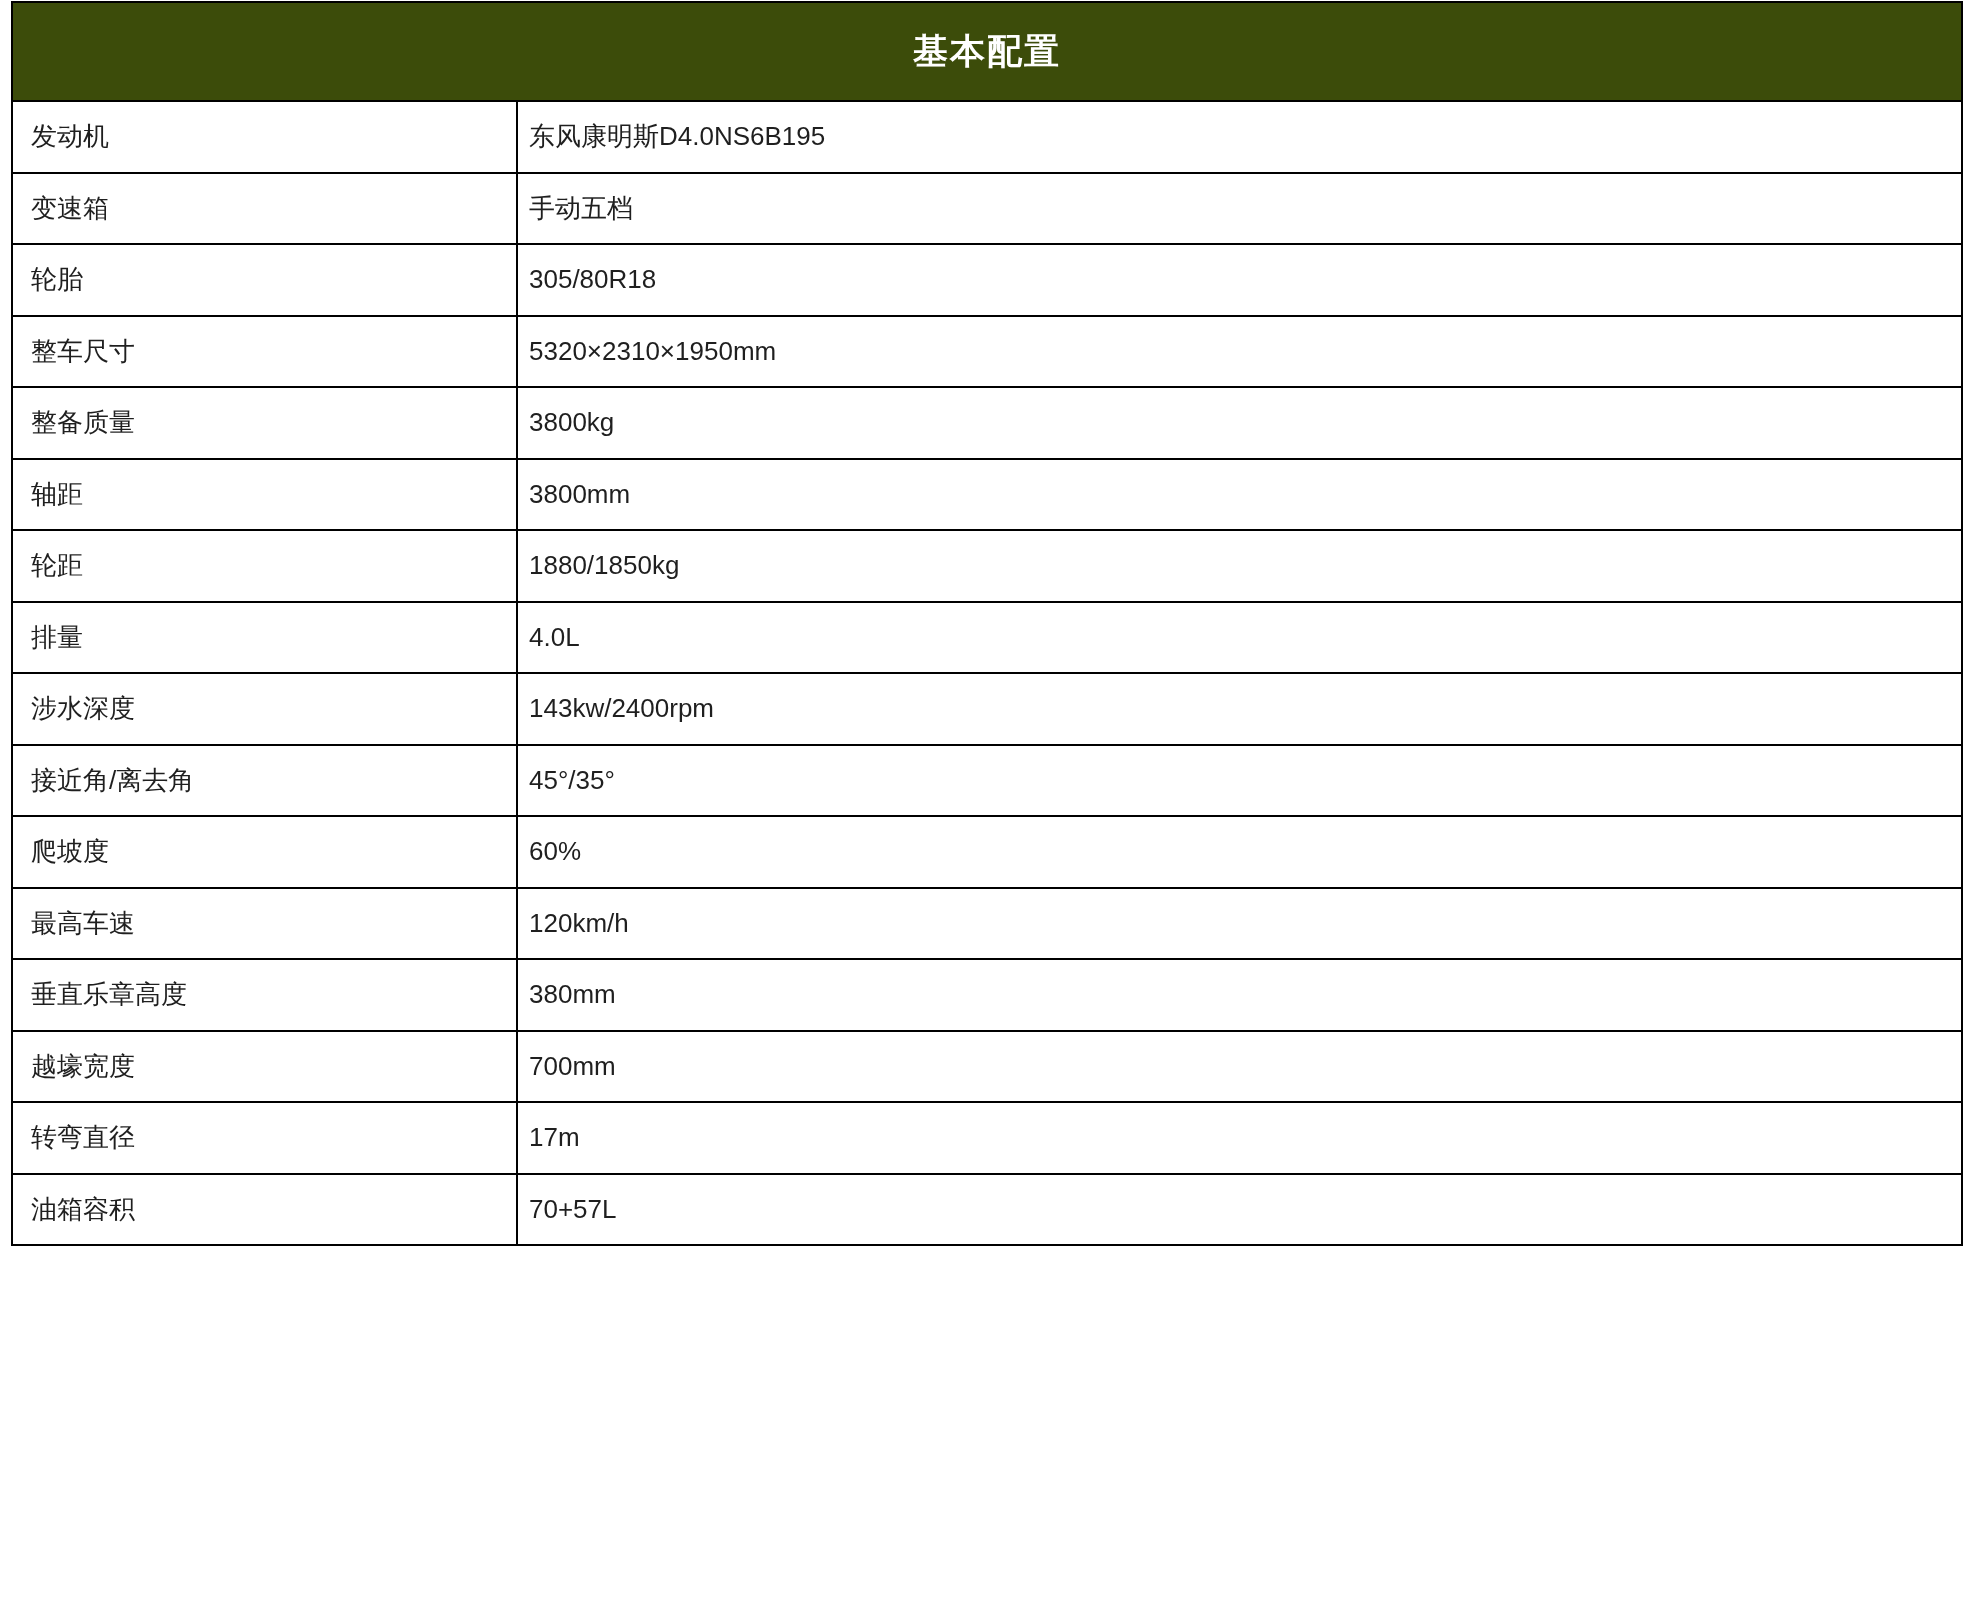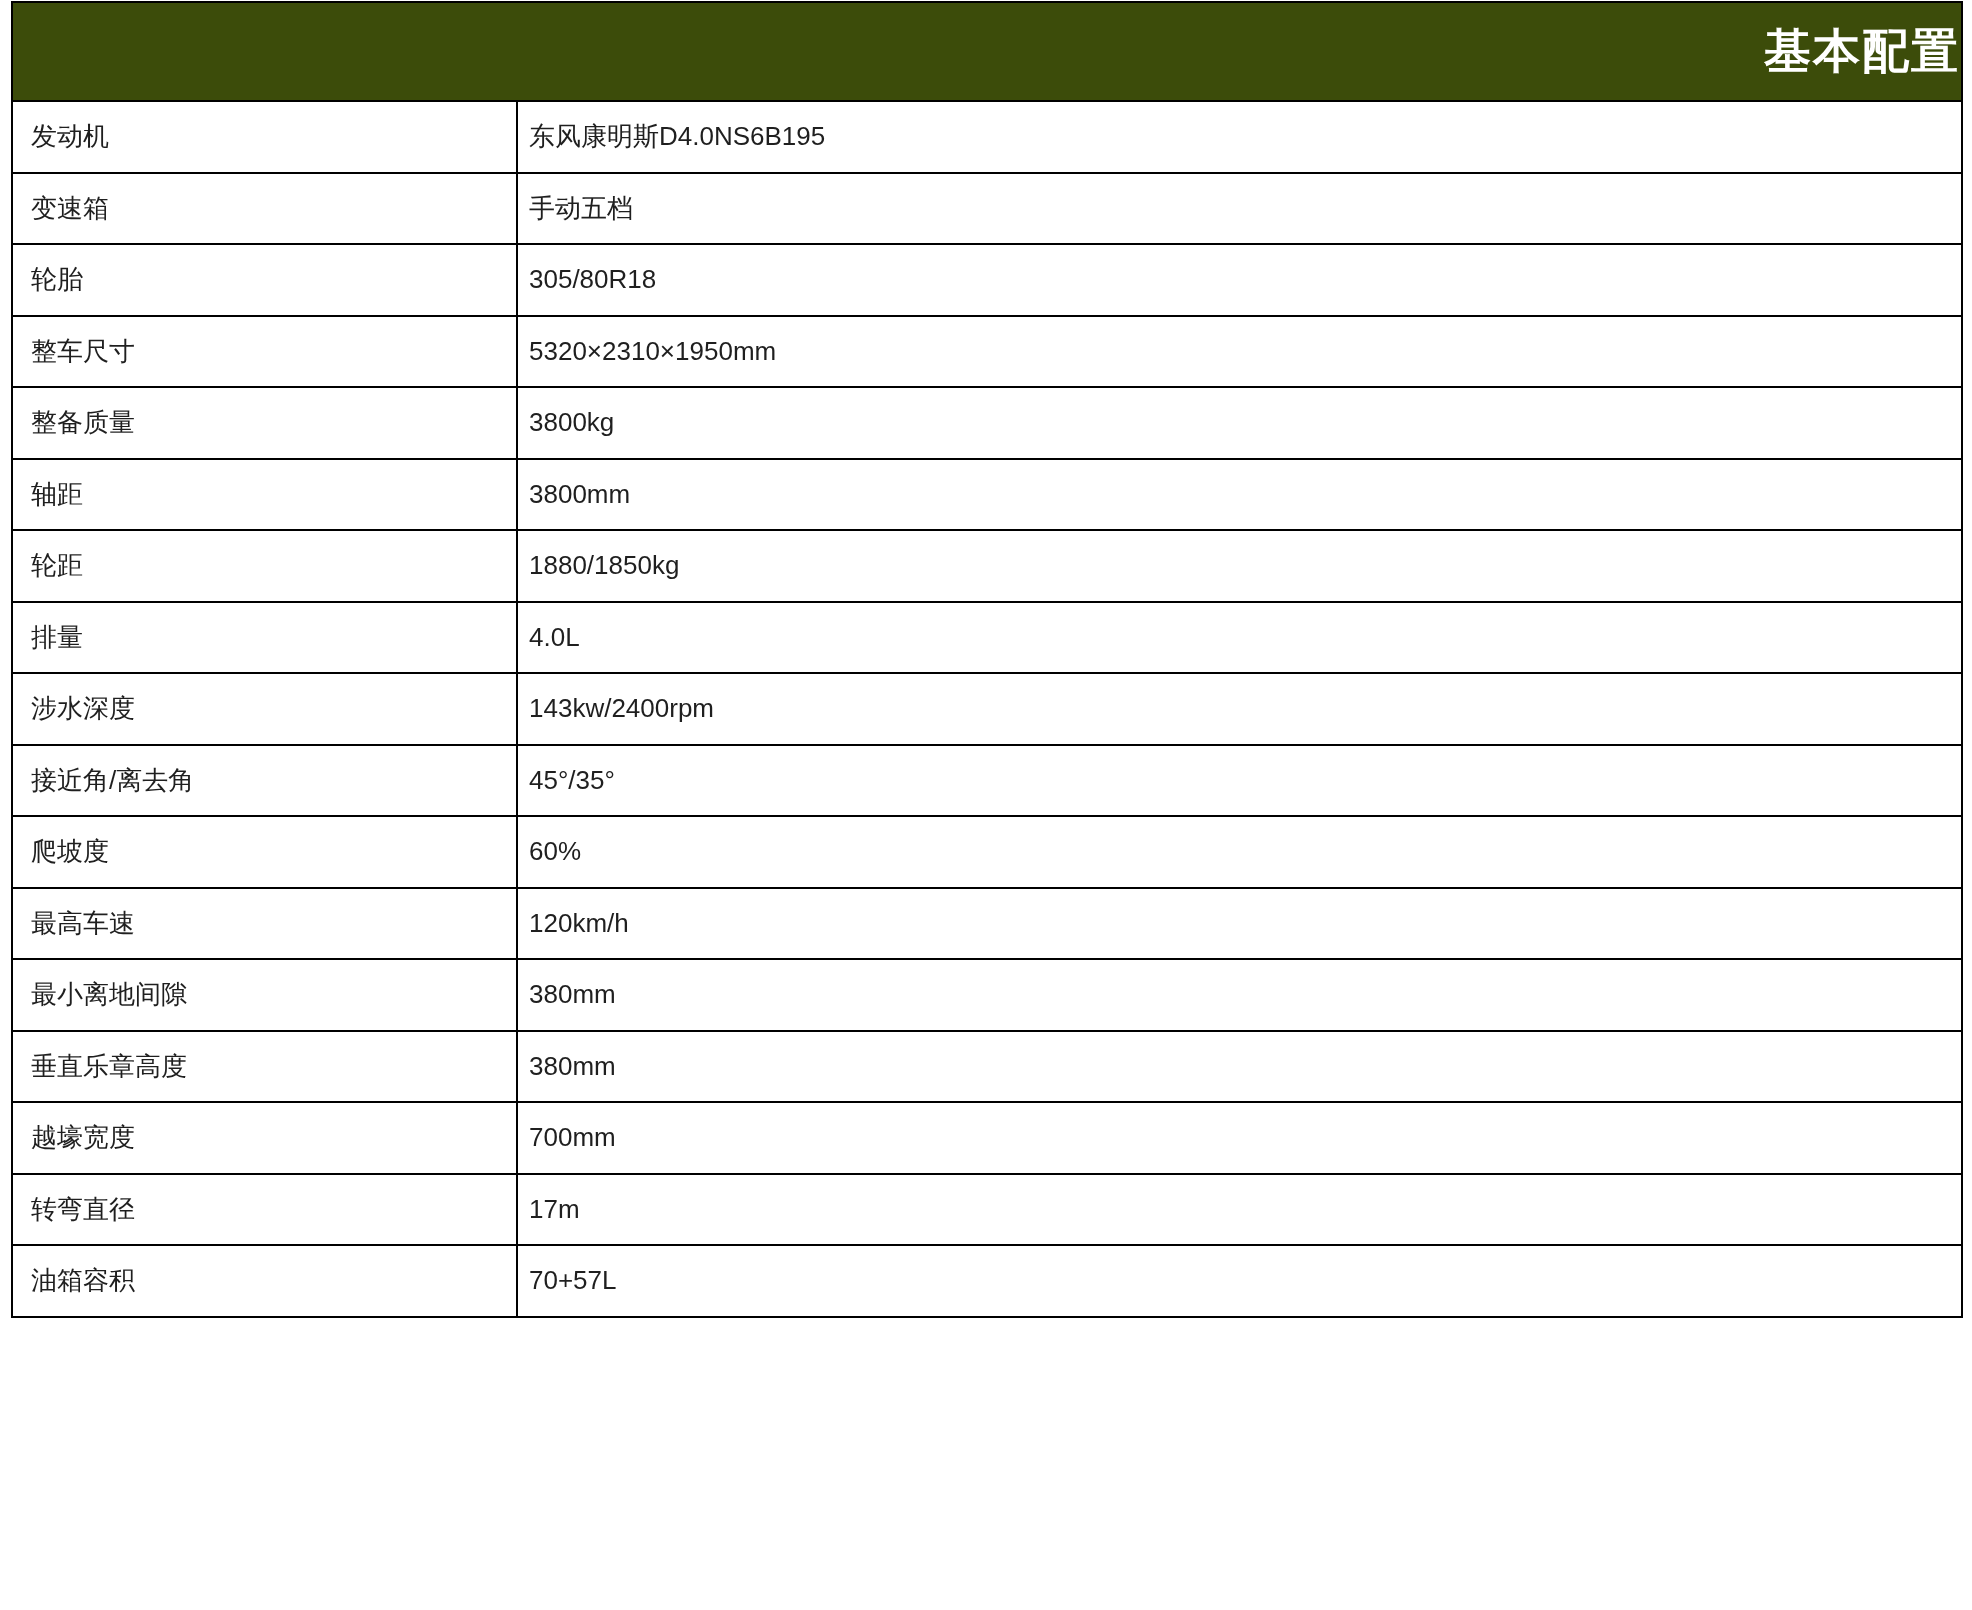--- a/index.html
+++ b/index.html
@@ -22,23 +22,23 @@
     left: 11px;
     top: 1px;
     width: 1952px;
     border-collapse: collapse;
     table-layout: fixed;
   }
   table.spec-table th.title-cell {
     height: 95px;
     background: var(--header-bg, #3c4c0a);
     color: var(--header-fg, #ffffff);
-    font-size: 47px;
+    font-size: 35px;
     font-weight: bold;
-    text-align: right;
+    text-align: center;
     vertical-align: middle;
     letter-spacing: 2px;
     border: 2px solid #000000;
   }
   table.spec-table td {
     border: 2px solid var(--border-color, #000000);
     height: 67.5px;
     vertical-align: middle;
     font-size: 26px;
     color: var(--cell-fg, #1f1f1f);
@@ -125,24 +125,20 @@
   <tr>
     <td class="label">爬坡度</td>
     <td class="value">60%</td>
   </tr>
 
   <tr>
     <td class="label">最高车速</td>
     <td class="value">120km/h</td>
   </tr>
 
-  <tr>
-    <td class="label">最小离地间隙</td>
-    <td class="value">380mm</td>
-  </tr>
 
   <tr>
     <td class="label">垂直乐章高度</td>
     <td class="value">380mm</td>
   </tr>
 
   <tr>
     <td class="label">越壕宽度</td>
     <td class="value">700mm</td>
   </tr>

